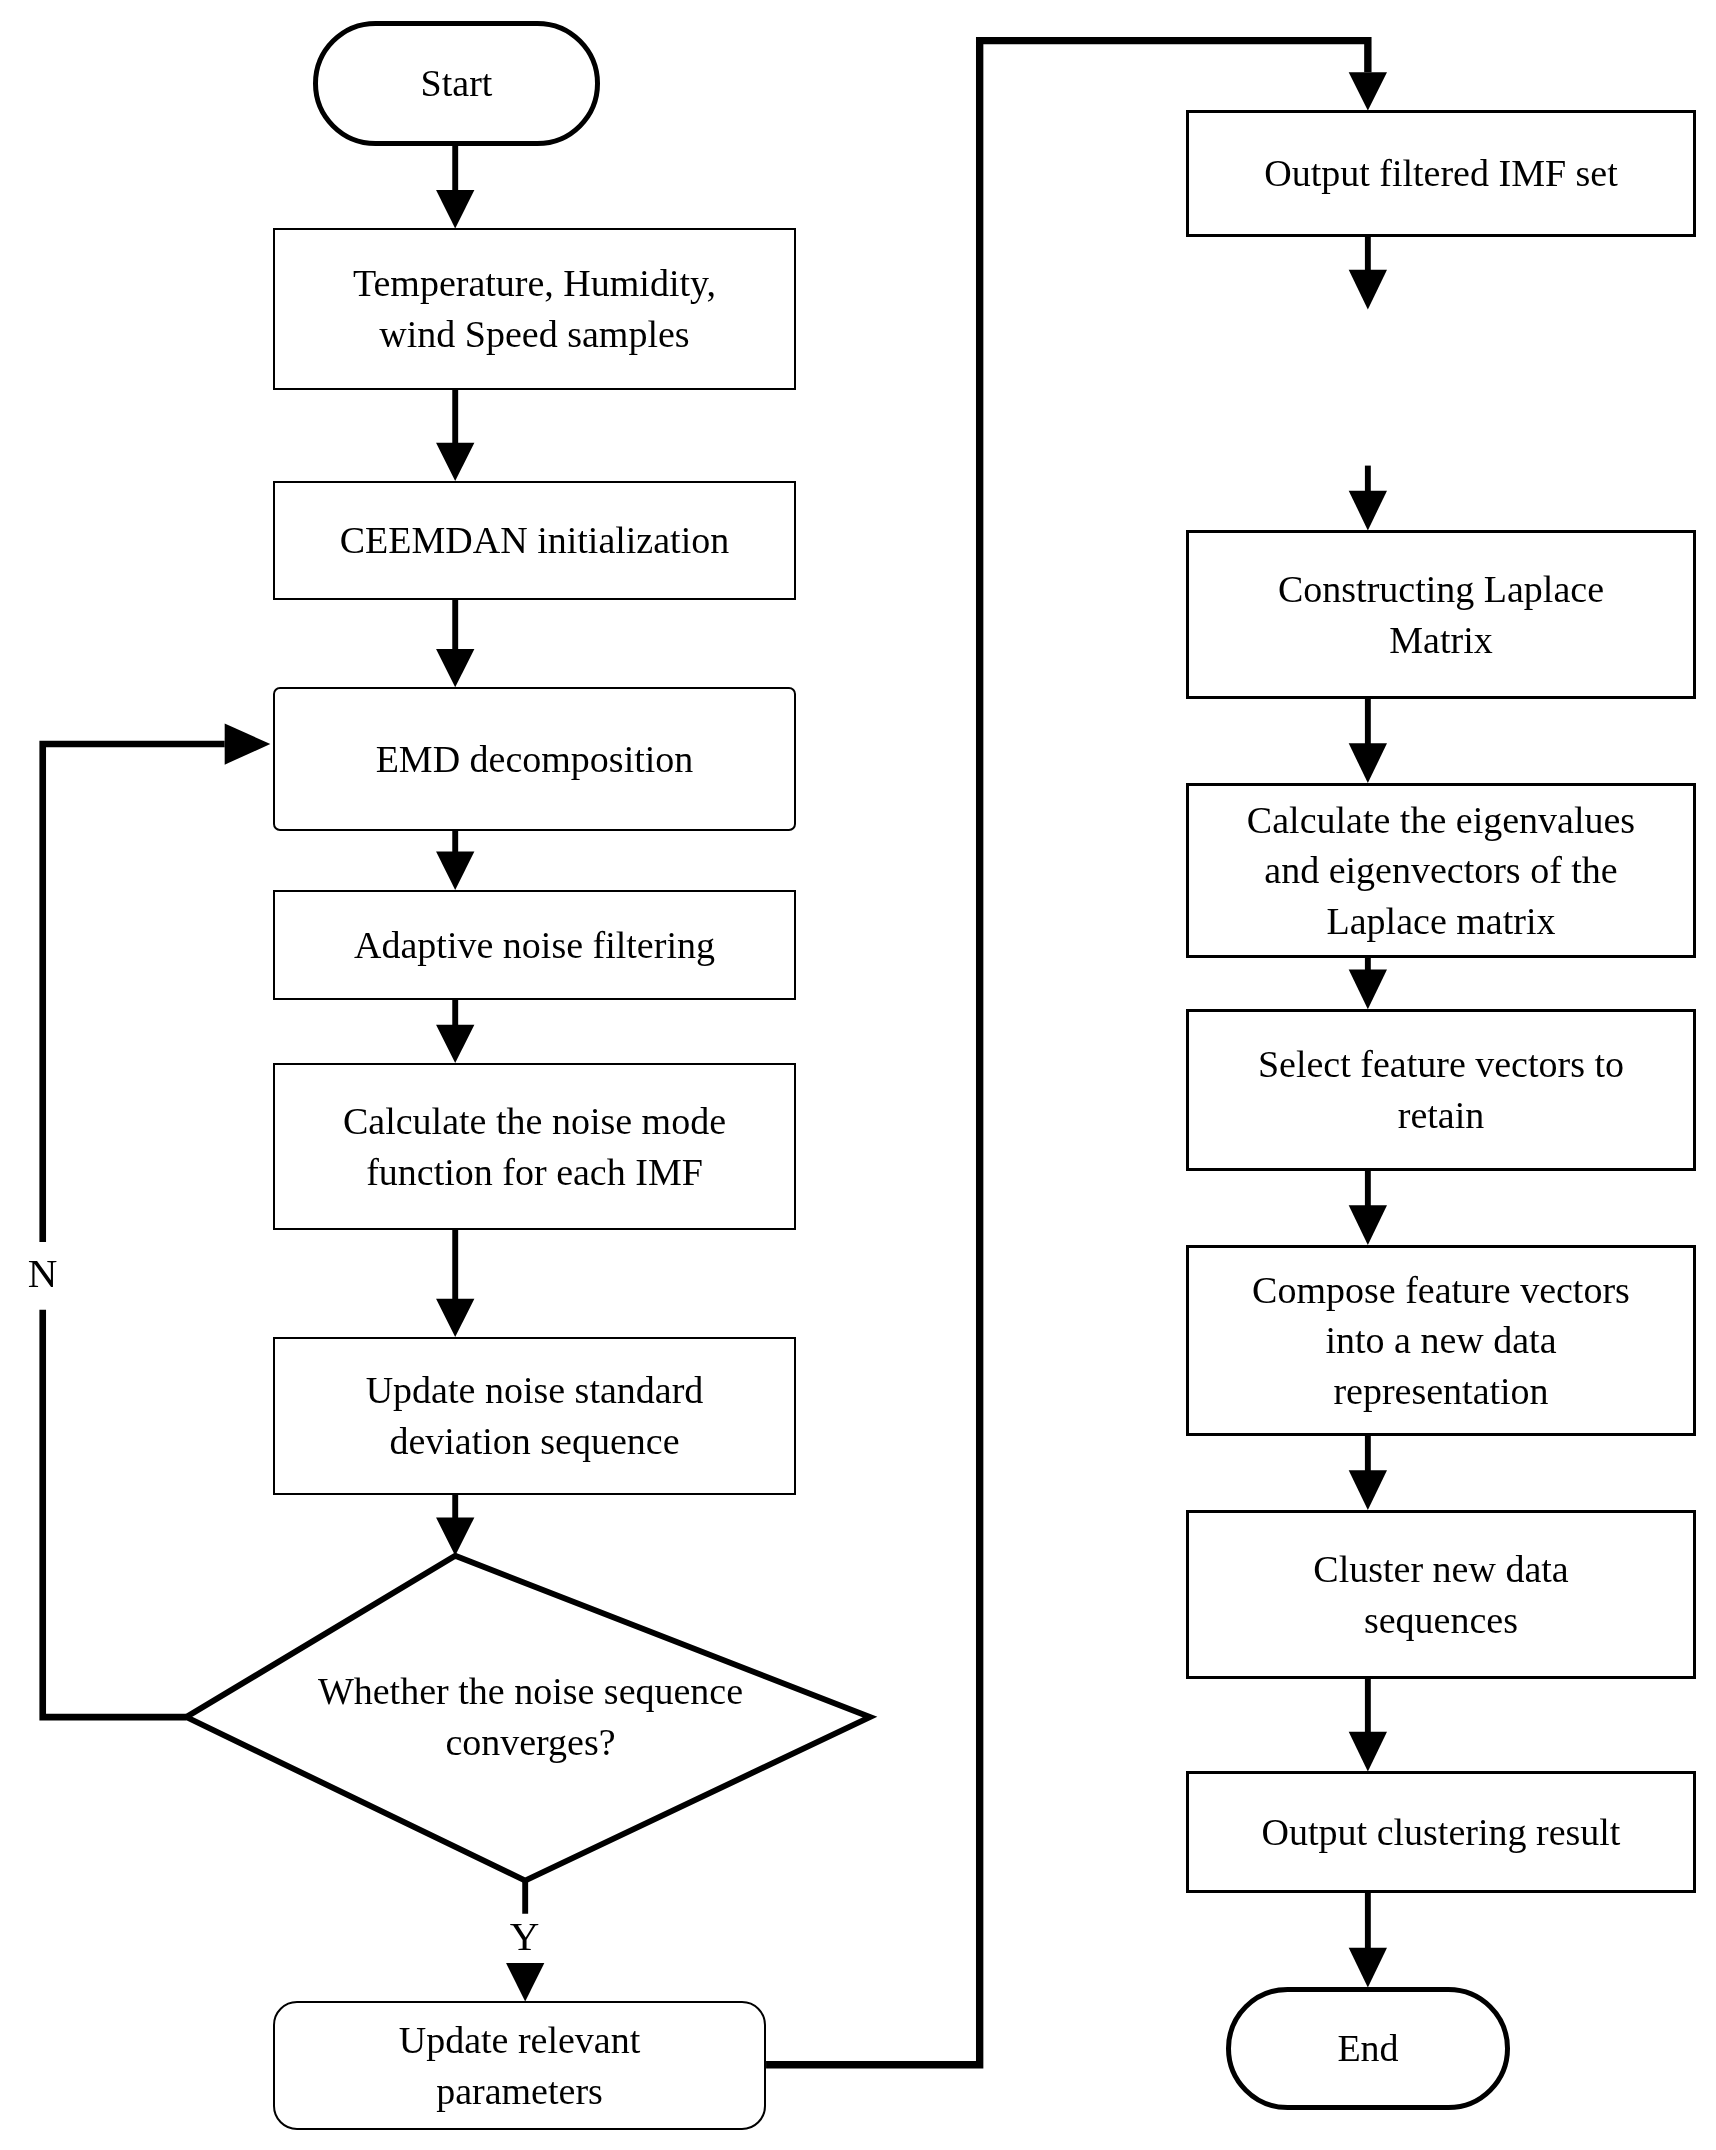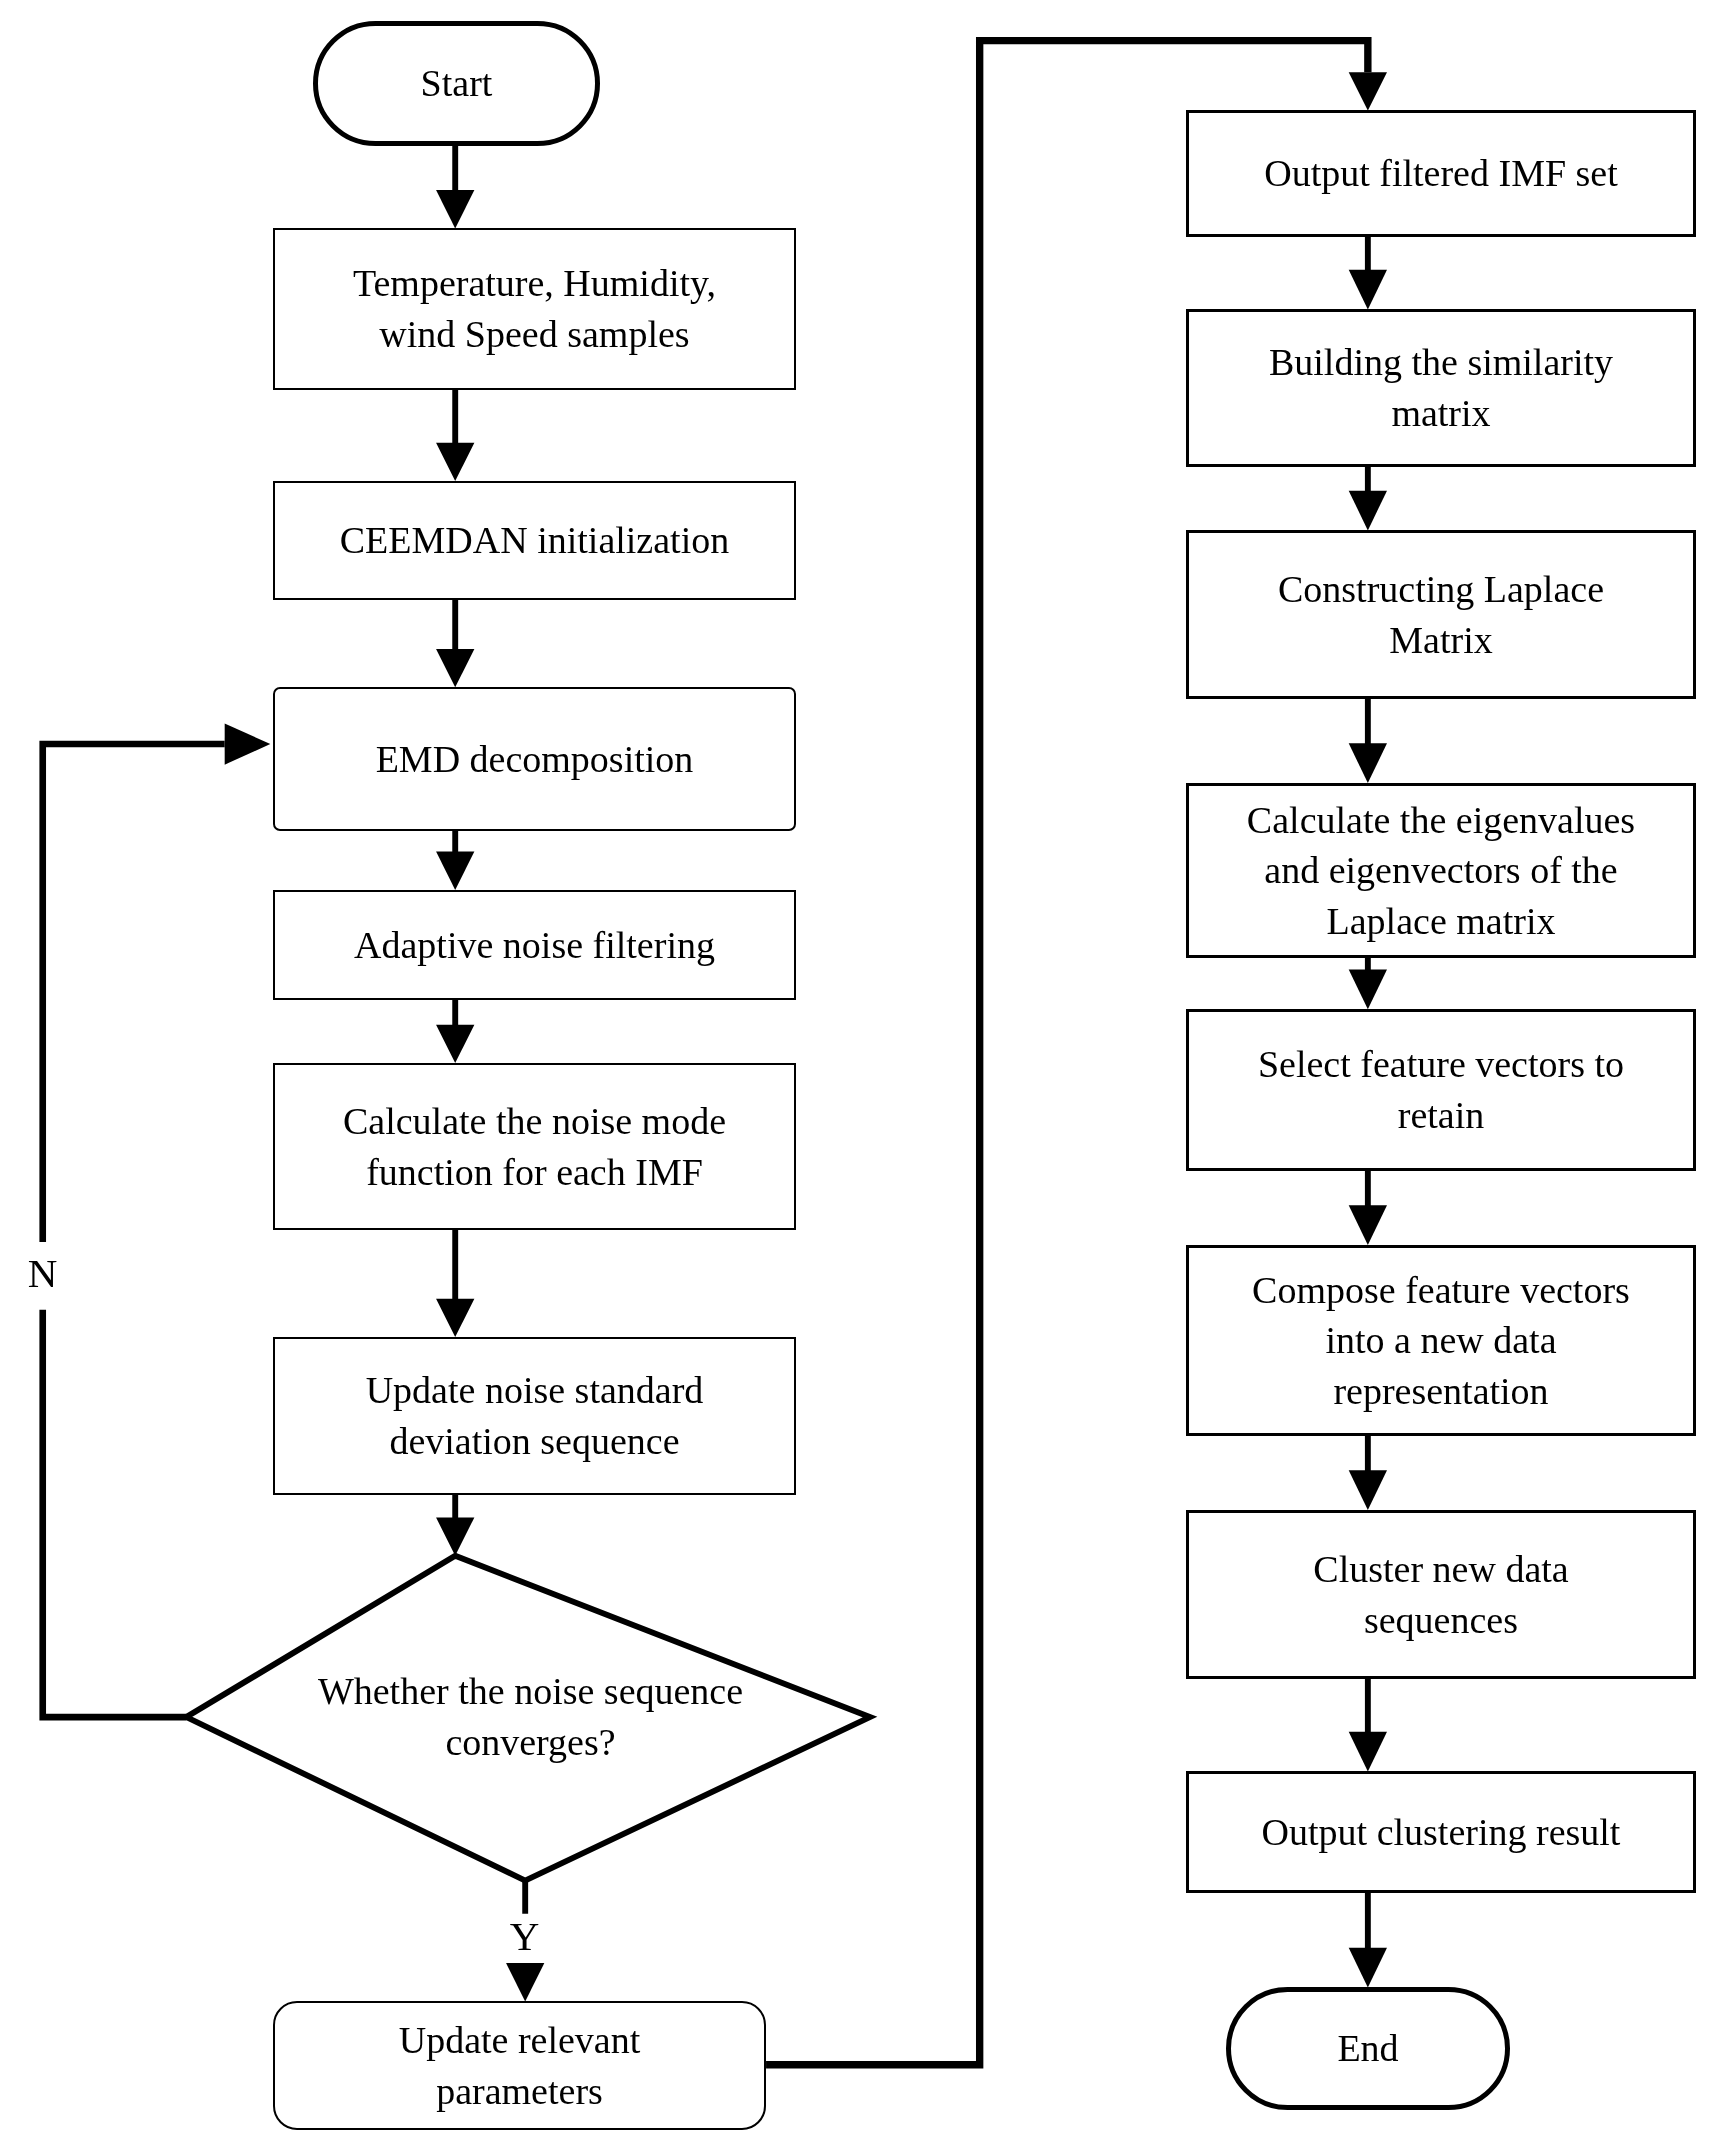--- a/index.html
+++ b/index.html
@@ -193,24 +193,20 @@
   <div class="node plain lab-y">
     <span class="lbl">Y</span>
   </div>
   <div class="node lab-n">
     <span class="lbl">N</span>
   </div>
 
   <div class="node rect-r n-r1">
     <span class="lbl">Output filtered IMF set</span>
   </div>
-  <div class="node rect-r n-r2">
-    <span class="lbl">Building the similarity
-matrix</span>
-  </div>
   <div class="node rect-r n-r3">
     <span class="lbl">Constructing Laplace
 Matrix</span>
   </div>
   <div class="node rect-r n-r4">
     <span class="lbl">Calculate the eigenvalues
 and eigenvectors of the
 Laplace matrix</span>
   </div>
   <div class="node rect-r n-r6">

